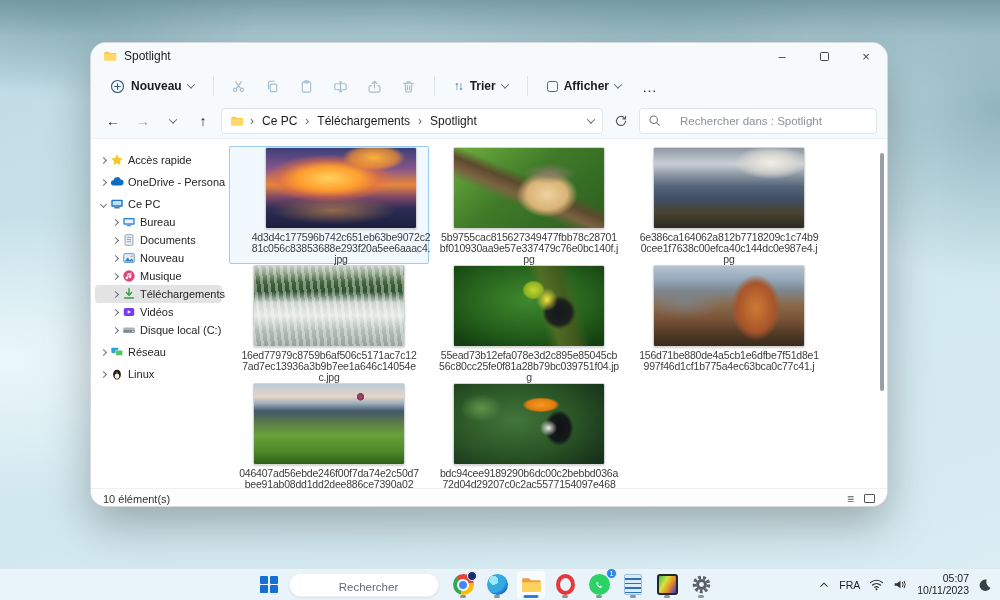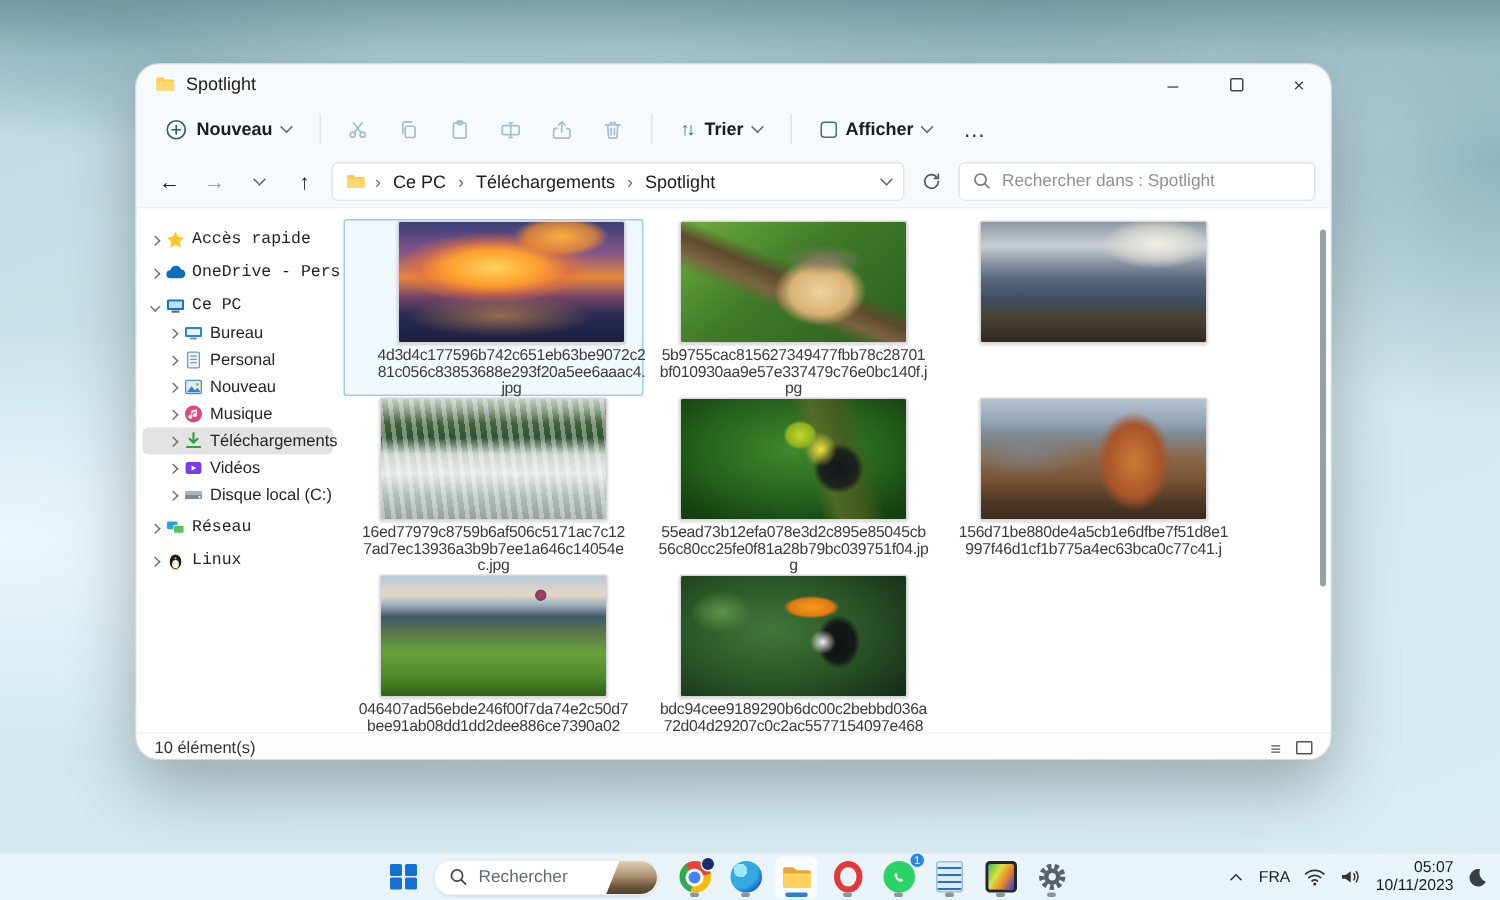--- a/index.html
+++ b/index.html
@@ -43,29 +43,29 @@
 
   
   .addr { height:36px; background:#f6fafc; display:flex; align-items:center; padding:0 10px; gap:6px; border-bottom:1px solid #eceff2; }
   .navb { width:24px; height:24px; display:flex; align-items:center; justify-content:center; font-size:14px; color:#1b1b1b; border-radius:4px; }
   .navb.dim { color:#9aa4ac; }
   .crumbbox { flex:0 0 382px; height:26px; background:#fff; border:1px solid #e1e5e8; border-radius:4px; display:flex; align-items:center; padding:0 8px; gap:6px; }
   .crumb { font-size:12px; color:#1b1b1b; padding:2px 2px; }
   .csep { color:#5f6a73; font-size:12px; }
   .crumb-cv { margin-left:auto; }
   .refresh { width:24px; height:24px; display:flex; align-items:center; justify-content:center; }
-  .searchbox { flex:1; height:26px; background:#fff; border:1px solid #e1e5e8; border-radius:4px; display:flex; align-items:center; padding:0 8px; gap:7px; }
+  .searchbox { flex:1; height:26px; background:#fff; border:1px solid #e1e5e8; border-radius:4px; display:flex; align-items:center; padding:0 8px; gap:19px; }
   .searchbox input { border:none; outline:none; flex:1; font-size:11.5px; font-family:inherit; color:#333; background:transparent; }
   .searchbox input::placeholder { color:#8a9198; }
 
   
   .bodyarea { position:relative; height:349px; display:flex; background:#fff; }
   .sidebar { width:135px; padding-top:8px; overflow:hidden; flex:none; }
   .srow { display:flex; align-items:center; height:18px; padding-left:6px; gap:4px; border-radius:4px; margin:0 4px; }
-  .srow.top { margin-top:4px;font-family:Liberation Mono, monospace; }
+  .srow.top { margin-top:4px; }
   .srow.lvl1 { padding-left:18px; }
   .srow.selected { background:#e3e3e3; }
   .schev { width:5px; height:5px; border-right:1.1px solid #6a737b; border-bottom:1.1px solid #6a737b; flex:none; }
   .schev.right { transform:rotate(-45deg); }
   .schev.down { transform:rotate(45deg); }
   .sic { width:14px; height:14px; flex:none; }
   .slabel { font-size:11px; color:#242424; white-space:nowrap; }
 
   .content { position:relative; flex:1; overflow:hidden; padding:7px 0 0 3px; }
   .grid { display:grid; grid-template-columns:repeat(3,200px); }
@@ -125,21 +125,21 @@
     background:rgba(233,244,249,.95); border-top:1px solid rgba(0,0,0,.05);
     display:flex; align-items:center; }
   .tb-center { position:absolute; left:255px; display:flex; align-items:center; gap:6px; height:100%; }
   .tbi { position:relative; width:28px; height:28px; display:flex; align-items:center; justify-content:center; border-radius:4px; }
   .tbi .ind { position:absolute; bottom:1px; left:50%; transform:translateX(-50%); width:6px; height:2.5px; border-radius:2px; background:#8d949a; }
   .tbi.active { background:rgba(255,255,255,.75); }
   .tbi.active .ind { width:15px; background:#2a7fd4; }
   .start-sq { display:grid; grid-template-columns:8px 8px; grid-template-rows:8px 8px; gap:1.5px; }
   .start-sq i { background:#1570d6; border-radius:1px; }
   .searchpill { width:150px; height:24px; background:#fff; border:1px solid rgba(0,0,0,.06); border-radius:12px;
-    display:flex; align-items:center; padding-left:9px; gap:7px; overflow:hidden; box-shadow:0 1px 2px rgba(0,0,0,.08); margin-right:4px; }
+    display:flex; align-items:center; padding-left:9px; gap:7px; overflow:hidden; box-shadow:0 1px 2px rgba(0,0,0,.08); margin-right:4px;flex-direction:column; }
   .searchpill .ph { font-size:11.5px; color:#5f6a73; flex:1; }
   .pill-img { width:34px; height:24px; clip-path:polygon(28% 0,100% 0,100% 100%,0 100%);
     background:linear-gradient(180deg,#e3d6bd 0%,#b09476 45%,#6d563c 75%,#4c3b29 100%); }
   .ic-chrome { width:21px; height:21px; border-radius:50%; position:relative;
     background:conic-gradient(from -40deg,#ea4335 0 33%,#fbbc05 33% 66%,#34a853 66% 100%); }
   .ic-chrome::before { content:""; position:absolute; inset:4.5px; background:#fff; border-radius:50%; }
   .ic-chrome::after { content:""; position:absolute; inset:6.5px; background:#4285f4; border-radius:50%; }
   .badge-dark { position:absolute; top:0; right:0; width:10px; height:10px; border-radius:50%; background:#1a2c6b; border:1px solid #e9f4f9; }
   .ic-edge { width:21px; height:21px; border-radius:50%;
     background:radial-gradient(circle at 32% 30%, #9be8f7 0 22%, #35a9e1 22% 55%, #0b57c9 80%, #083e9c 100%); }
@@ -306,21 +306,21 @@
             <rect x="5.5" y="11.5" width="5" height="1.4" fill="#7d8891"></rect>
           </svg>
         <span class="slabel">Bureau</span>
       </div>
       <div class="srow lvl1">
         <span class="schev right"></span>
         <svg class="sic" viewBox="0 0 16 16">
             <rect x="3.5" y="2" width="9" height="12" rx="1" fill="#eef3f8" stroke="#8296ad"></rect>
             <path d="M5.5 5h5M5.5 7.5h5M5.5 10h5" stroke="#8296ad" stroke-width="1"></path>
           </svg>
-        <span class="slabel">Personal</span>
+        <span class="slabel">Documents</span>
       </div>
       <div class="srow lvl1">
         <span class="schev right"></span>
         <svg class="sic" viewBox="0 0 16 16">
             <rect x="2" y="3" width="12" height="10" rx="1" fill="#dceefb" stroke="#4a90d0"></rect>
             <path d="M3 12l3.5-4.5 2.5 3 2-2 2.5 3.5z" fill="#3a7fc2"></path>
             <circle cx="11" cy="6" r="1.2" fill="#f0a030"></circle>
           </svg>
         <span class="slabel">Nouveau</span>
       </div>
@@ -382,20 +382,21 @@
         <div class="tile selected">
           <div class="thumb art-sunset"></div>
           <div class="fname">4d3d4c177596b742c651eb63be9072c281c056c83853688e293f20a5ee6aaac4.jpg</div>
         </div>
         <div class="tile">
           <div class="thumb art-monkey"></div>
           <div class="fname">5b9755cac815627349477fbb78c28701bf010930aa9e57e337479c76e0bc140f.jpg</div>
         </div>
         <div class="tile">
           <div class="thumb art-mountains"></div>
+          <div class="fname">6e386ca164062a812b7718209c1c74b90cee1f7638c00efca40c144dc0e987e4.jpg</div>
         </div>
         <div class="tile">
           <div class="thumb art-waterfall"></div>
           <div class="fname">16ed77979c8759b6af506c5171ac7c127ad7ec13936a3b9b7ee1a646c14054ec.jpg</div>
         </div>
         <div class="tile">
           <div class="thumb art-toucan1"></div>
           <div class="fname">55ead73b12efa078e3d2c895e85045cb56c80cc25fe0f81a28b79bc039751f04.jpg</div>
         </div>
         <div class="tile">

